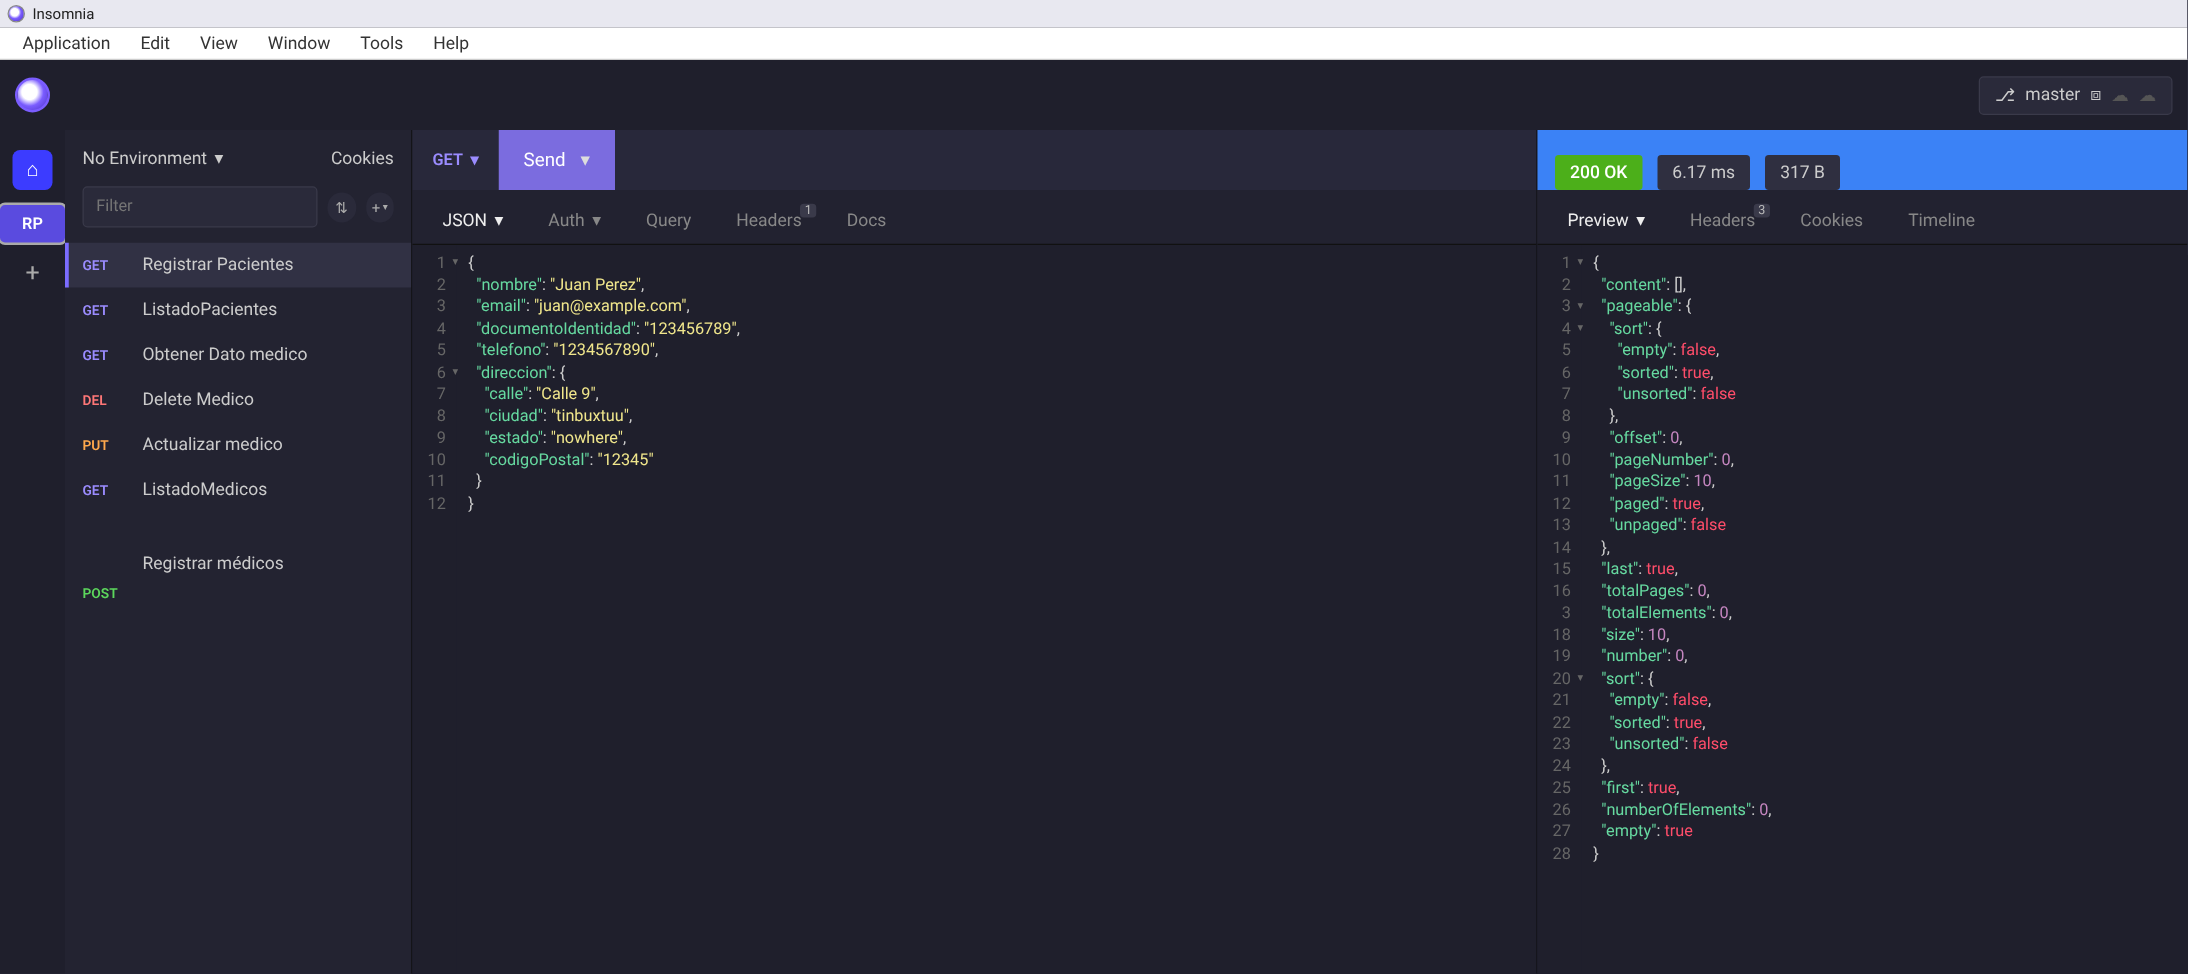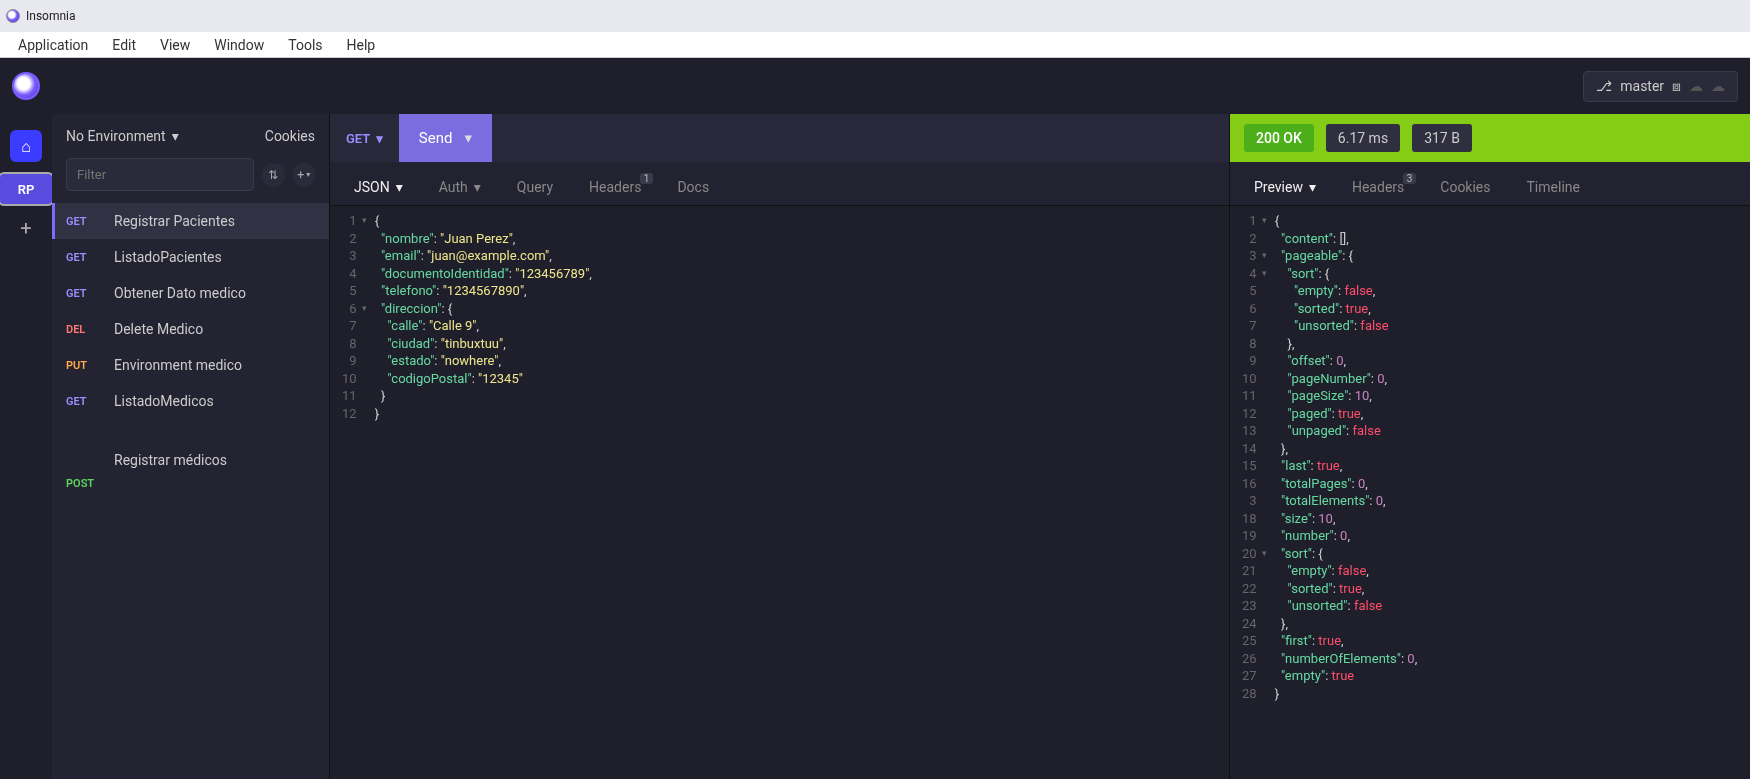--- a/index.html
+++ b/index.html
@@ -1,19 +1,19 @@
 <!DOCTYPE html>
 <html><head>
 <meta charset="utf-8">
 <style>
 * { margin:0; padding:0; box-sizing:border-box; font-family:-apple-system,BlinkMacSystemFont,"Segoe UI",Roboto,sans-serif; }
 body { background:#2a2a3a; color:#ccc; width:1750px; height:779px; overflow:hidden; }
 
 
-.titlebar { height:32px; background:#e8e8f0; color:#222; display:flex; align-items:center; padding:0 6px; font-size:12px; gap:6px; }
+.titlebar { height:22px; background:#e8e8f0; color:#222; display:flex; align-items:center; padding:0 6px; font-size:12px; gap:6px; }
 .titlebar .logo-dot { width:14px; height:14px; border-radius:50%; background:radial-gradient(circle at 40% 40%, #fff 0%, #fff 30%, #7b5dff 50%, #4a2fc7 100%); border:1px solid #888; }
 
 
 .menubar { height:26px; background:#fff; color:#333; display:flex; align-items:center; padding:0 6px; font-size:14px; border-bottom:1px solid #ccc; }
 .menubar .mitem { padding:3px 12px; cursor:default; }
 
 
 .header { height:56px; background:#1f1f2c; display:flex; align-items:center; padding:0 12px; gap:16px; }
 .header .app-logo { width:28px; height:28px; border-radius:50%; background:radial-gradient(circle at 40% 40%, #fff 0%, #fff 30%, #7b5dff 55%, #4a2fc7 100%); border:2px solid #7b5dff; }
 .header .spacer { flex:1; }
@@ -55,21 +55,21 @@
 .respane { width:520px; }
 
 
 .urlbar { height:48px; display:flex; align-items:stretch; background:#28283a; }
 .urlbar .method { display:flex; align-items:center; gap:6px; padding:0 16px; color:#9b8cff; font-size:13px; font-weight:600; }
 .urlbar .url { flex:1; display:flex; align-items:center; color:#ccc; font-size:15px; }
 .urlbar .send { background:#7b6cdf; color:#fff; padding:0 20px; display:flex; align-items:center; gap:12px; font-size:15px; cursor:pointer; }
 .urlbar .send .chev { color:#ddd; }
 
 
-.statusbar { height:48px; display:flex; align-items:center; gap:12px; padding:0 14px; background:#84cc16; }
+.statusbar { height:48px; display:flex; align-items:flex-end; gap:12px; padding:0 14px; background:#3b82f6; }
 .statusbar .chip { padding:6px 12px; background:#2f2f40; border-radius:3px; font-size:14px; color:#ccc; }
 .statusbar .status200 { background:#4caf1a; color:#fff; font-weight:500; }
 
 
 .tabrow { height:44px; display:flex; align-items:flex-end; gap:0; background:#222230; padding:0 6px; font-size:14px; color:#888; border-bottom:1px solid #111; }
 .tabrow .tab { padding:10px 18px; cursor:pointer; display:flex; align-items:center; gap:6px; position:relative; }
 .tabrow .tab.active { color:#eee; }
 .tabrow .tab .badge { position:absolute; top:4px; right:6px; background:#3a3a4a; color:#bbb; font-size:10px; padding:0px 4px; border-radius:3px; }
 
 
@@ -158,21 +158,21 @@
         <div class="req">
           <span class="method m-get">GET</span>
           <span>Obtener Dato medico</span>
         </div>
         <div class="req">
           <span class="method m-del">DEL</span>
           <span>Delete Medico</span>
         </div>
         <div class="req">
           <span class="method m-put">PUT</span>
-          <span>Environment medico</span>
+          <span>Actualizar medico</span>
         </div>
         <div class="req">
           <span class="method m-get">GET</span>
           <span>ListadoMedicos</span>
         </div>
         <div class="req">
           <span class="method m-post">POST</span>
           <span>Registrar médicos</span>
         </div>
       </div>

